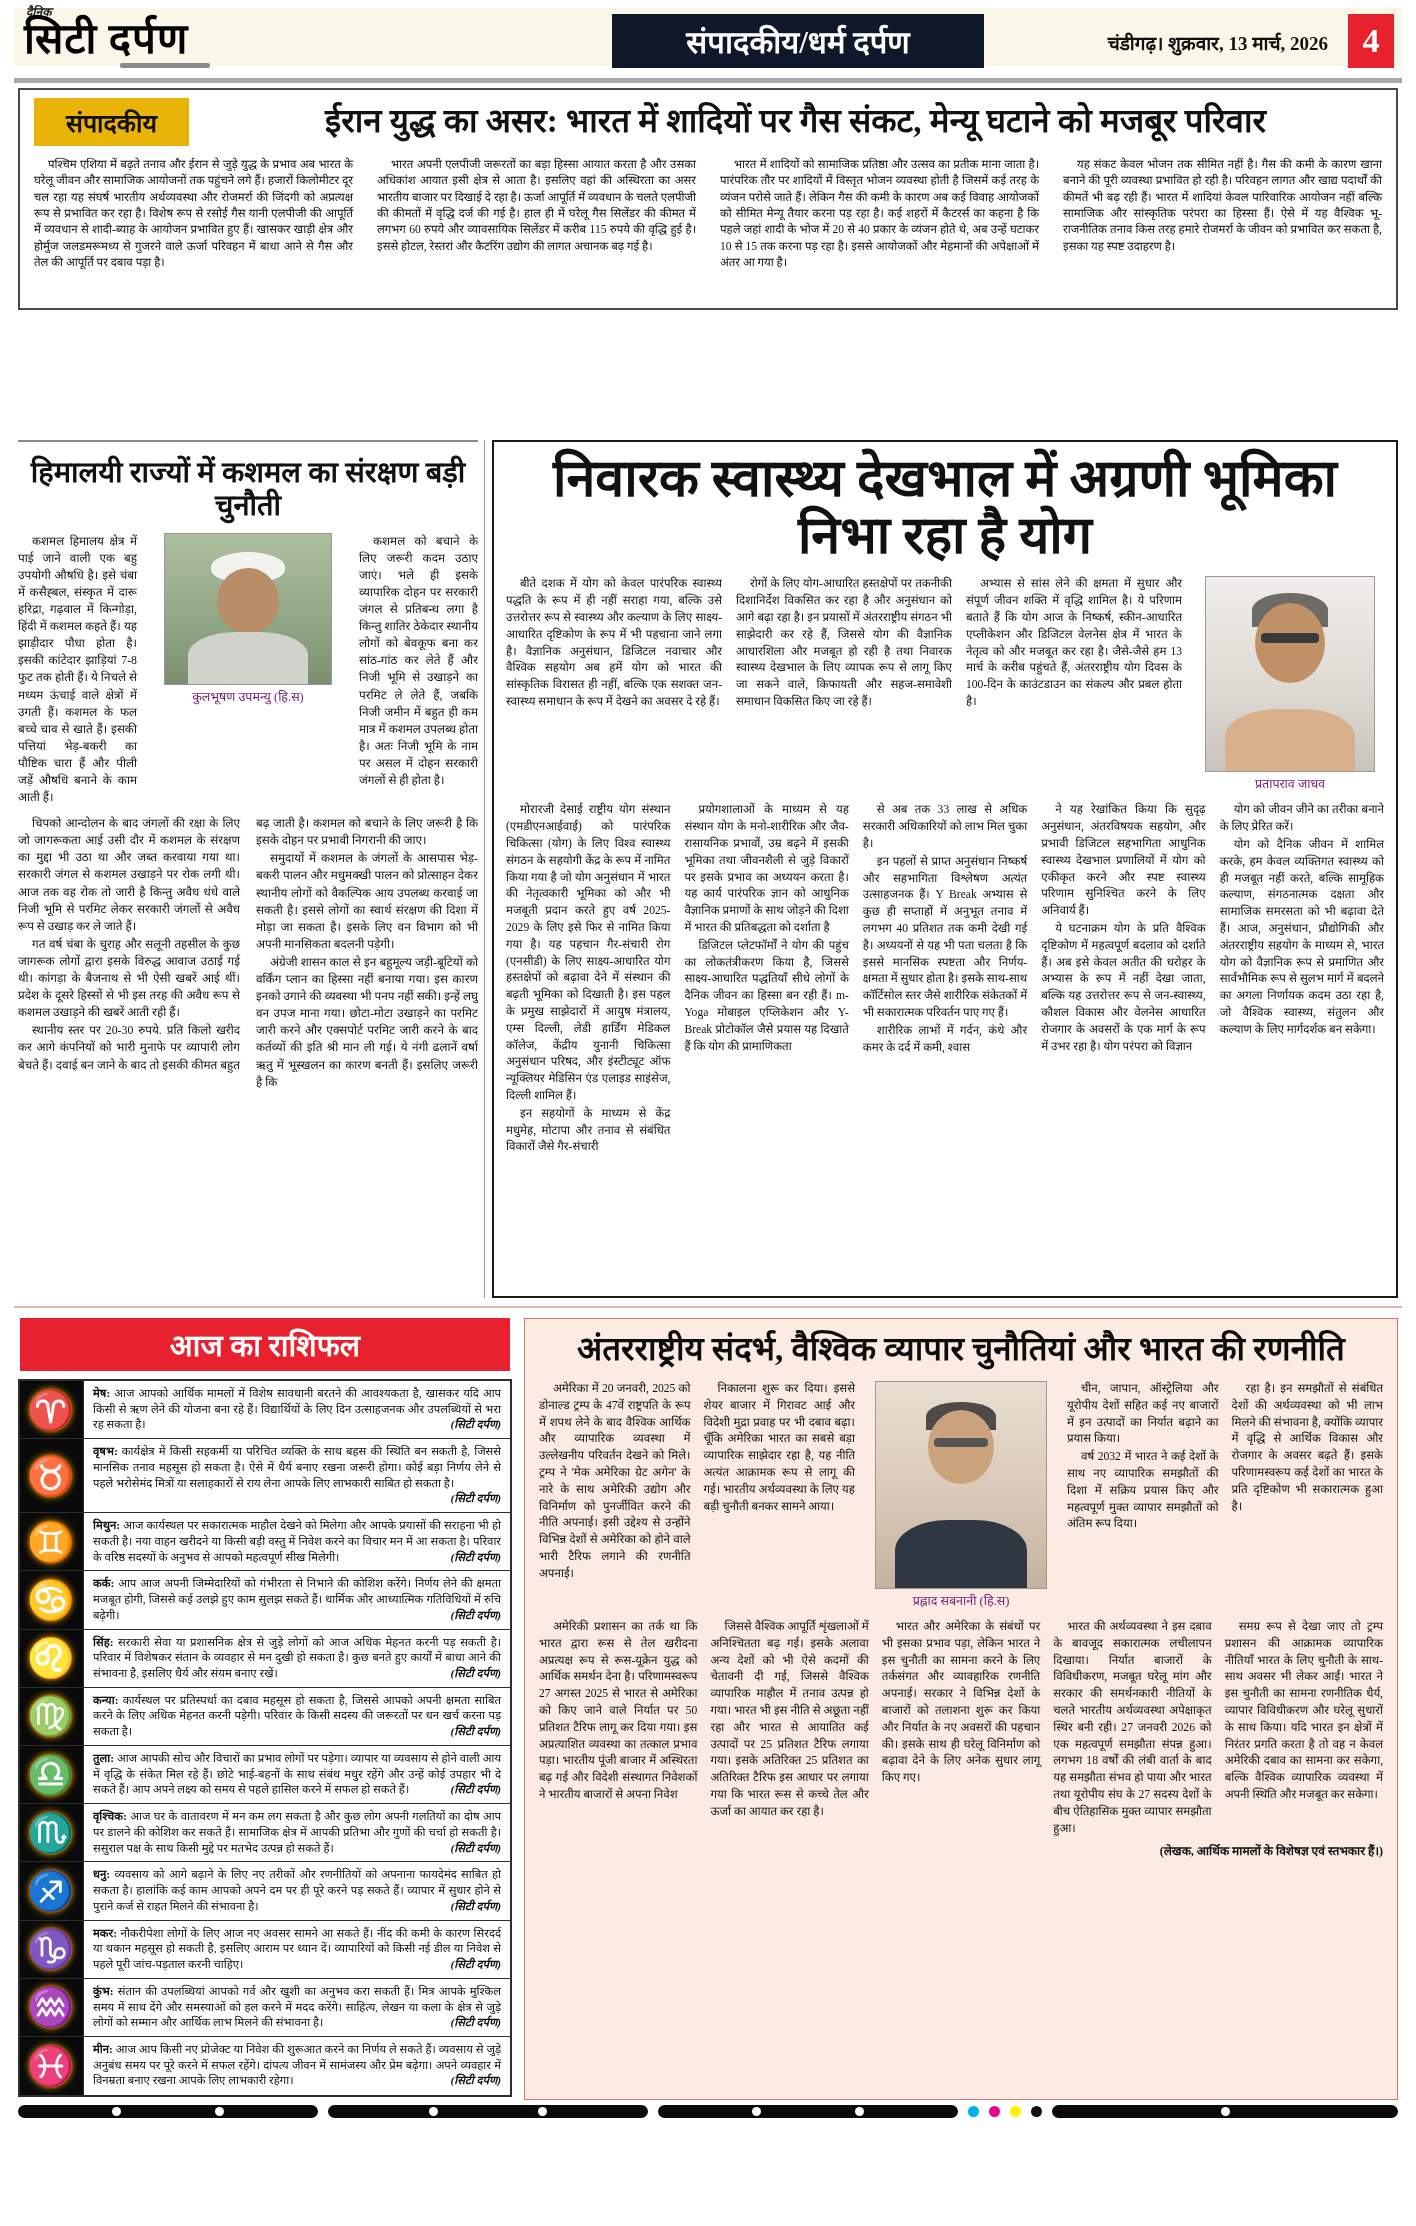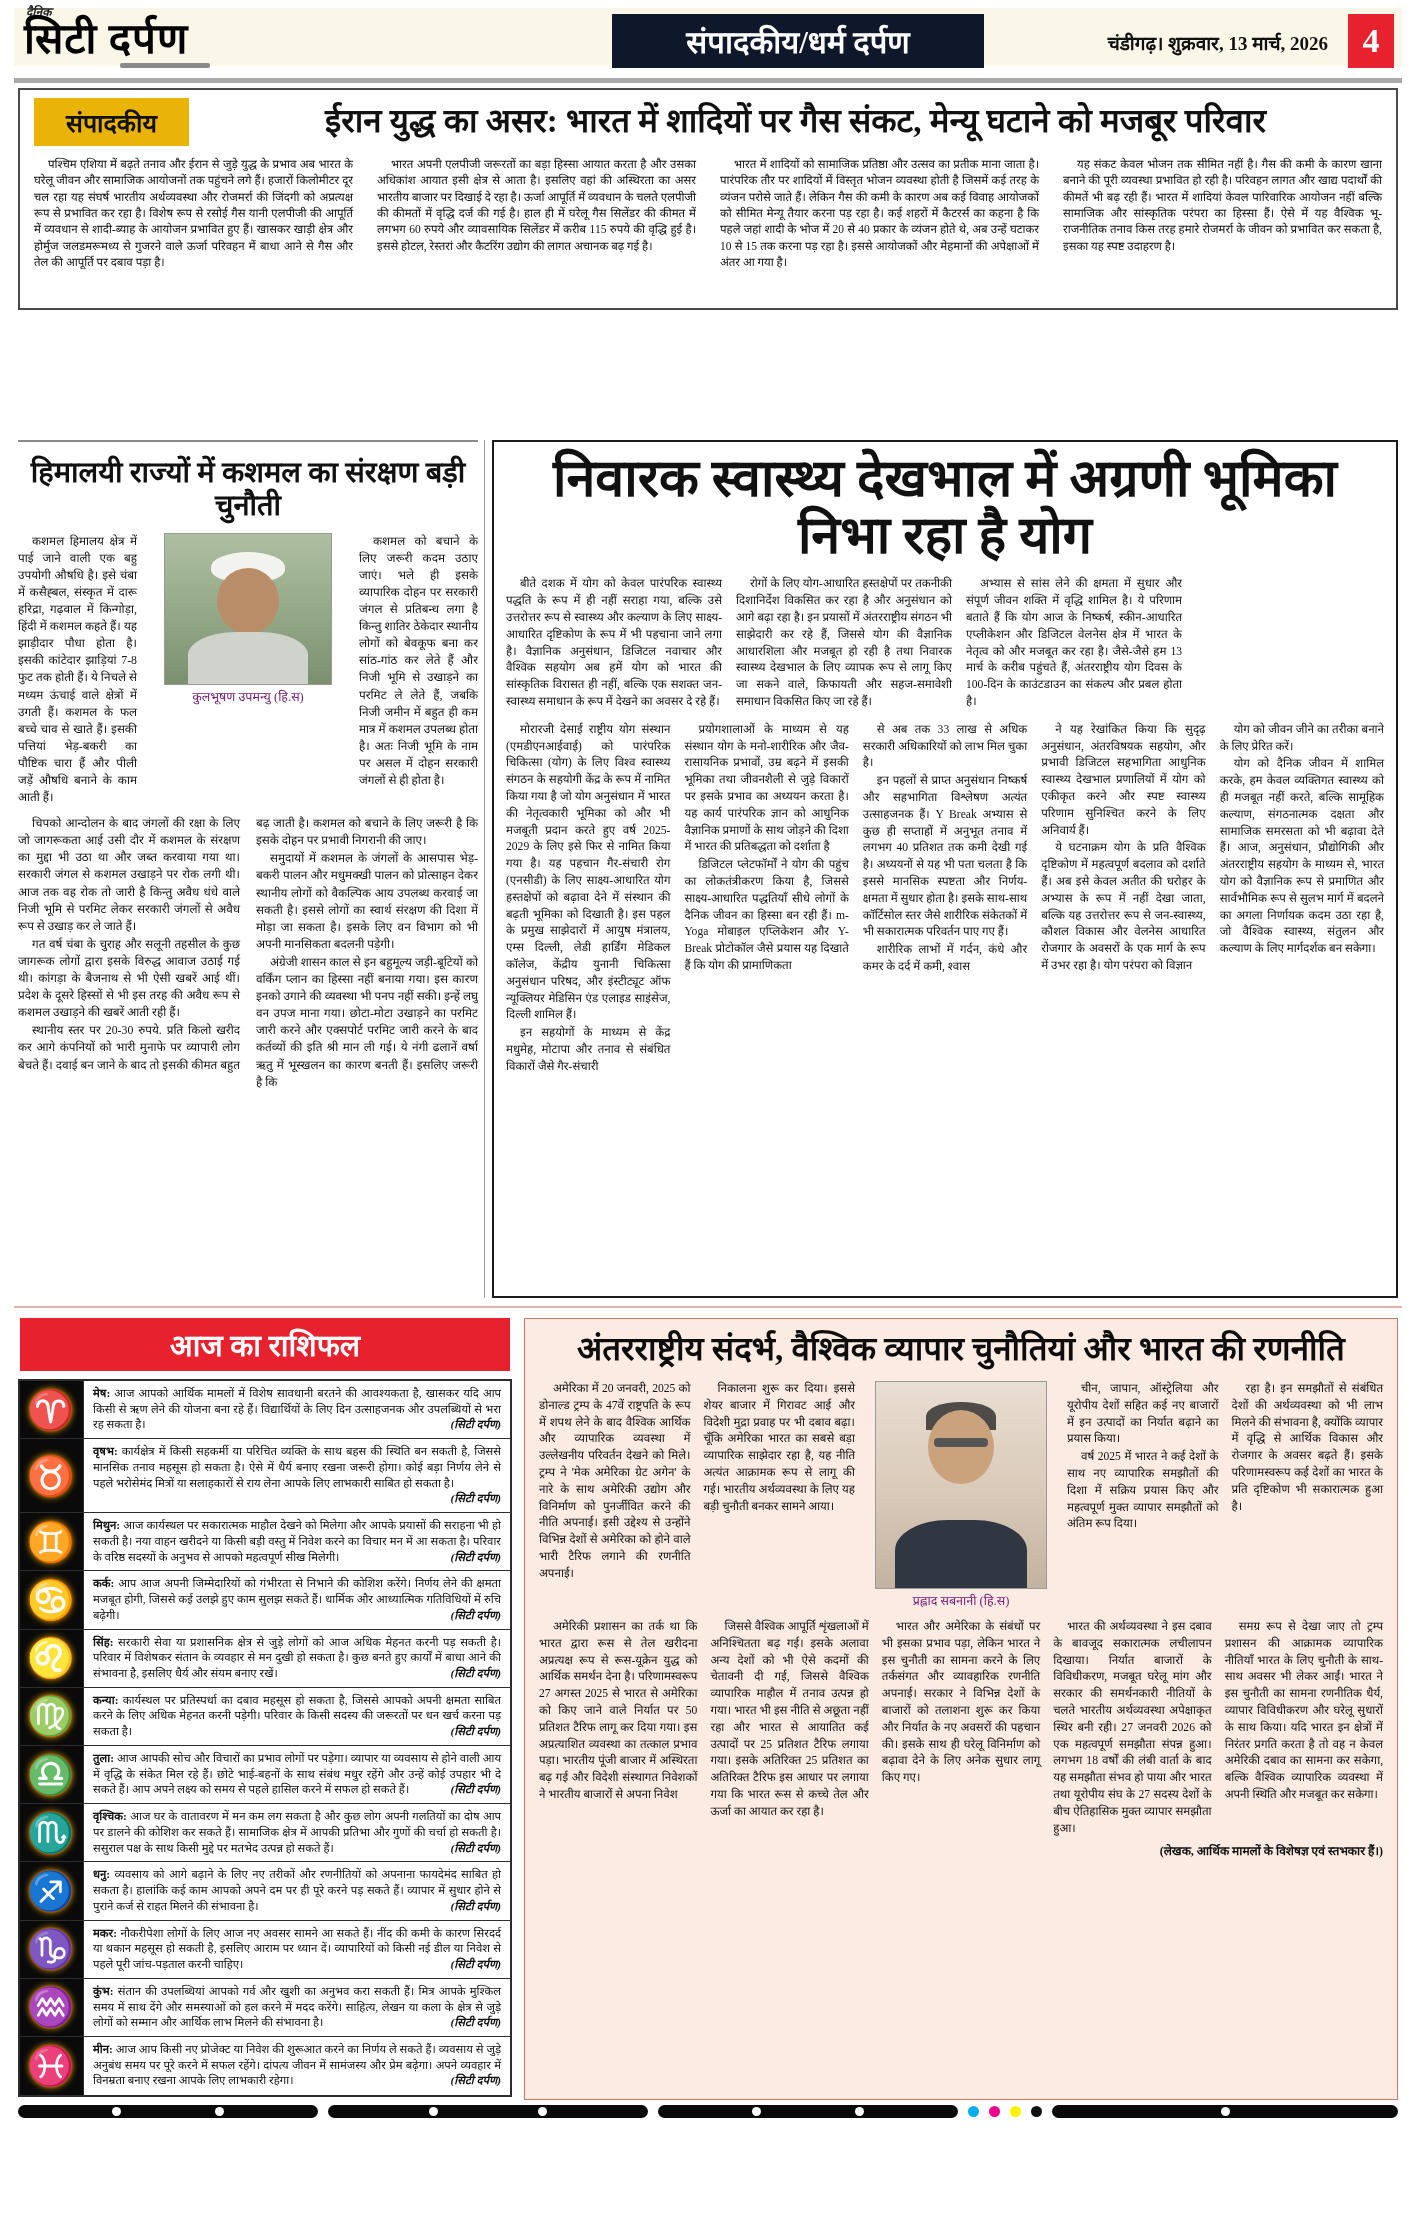--- a/index.html
+++ b/index.html
@@ -169,20 +169,29 @@
   <div class="y-top">
     <div class="tcol">
         <p class="para">बीते दशक में योग को केवल पारंपरिक स्वास्थ्य पद्धति के रूप में ही नहीं सराहा गया, बल्कि उसे उत्तरोत्तर रूप से स्वास्थ्य और कल्याण के लिए साक्ष्य-आधारित दृष्टिकोण के रूप में भी पहचाना जाने लगा है। वैज्ञानिक अनुसंधान, डिजिटल नवाचार और वैश्विक सहयोग अब हमें योग को भारत की सांस्कृतिक विरासत ही नहीं, बल्कि एक सशक्त जन-स्वास्थ्य समाधान के रूप में देखने का अवसर दे रहे हैं।</p>
       </div>
     <div class="tcol">
         <p class="para">रोगों के लिए योग-आधारित हस्तक्षेपों पर तकनीकी दिशानिर्देश विकसित कर रहा है और अनुसंधान को आगे बढ़ा रहा है। इन प्रयासों में अंतरराष्ट्रीय संगठन भी साझेदारी कर रहे हैं, जिससे योग की वैज्ञानिक आधारशिला और मजबूत हो रही है तथा निवारक स्वास्थ्य देखभाल के लिए व्यापक रूप से लागू किए जा सकने वाले, किफायती और सहज-समावेशी समाधान विकसित किए जा रहे हैं।</p>
       </div>
     <div class="tcol">
         <p class="para">अभ्यास से सांस लेने की क्षमता में सुधार और संपूर्ण जीवन शक्ति में वृद्धि शामिल है। ये परिणाम बताते हैं कि योग आज के निष्कर्ष, स्कीन-आधारित एप्लीकेशन और डिजिटल वेलनेस क्षेत्र में भारत के नेतृत्व को और मजबूत कर रहा है। जैसे-जैसे हम 13 मार्च के करीब पहुंचते हैं, अंतरराष्ट्रीय योग दिवस के 100-दिन के काउंटडाउन का संकल्प और प्रबल होता है।</p>
       </div>
+    <div class="photo-wrap">
+      <div class="photo y-photo">
+        <div class="p-hair"></div>
+        <div class="p-head"></div>
+        <div class="p-glass"></div>
+        <div class="p-body"></div>
+      </div>
+      <div class="photo-cap">प्रतापराव जाधव</div>
+    </div>
   </div>
   <div class="y-bottom">
       <div class="tcol">
         <p class="para">मोरारजी देसाई राष्ट्रीय योग संस्थान (एमडीएनआईवाई) को पारंपरिक चिकित्सा (योग) के लिए विश्व स्वास्थ्य संगठन के सहयोगी केंद्र के रूप में नामित किया गया है जो योग अनुसंधान में भारत की नेतृत्वकारी भूमिका को और भी मजबूती प्रदान करते हुए वर्ष 2025-2029 के लिए इसे फिर से नामित किया गया है। यह पहचान गैर-संचारी रोग (एनसीडी) के लिए साक्ष्य-आधारित योग हस्तक्षेपों को बढ़ावा देने में संस्थान की बढ़ती भूमिका को दिखाती है। इस पहल के प्रमुख साझेदारों में आयुष मंत्रालय, एम्स दिल्ली, लेडी हार्डिंग मेडिकल कॉलेज, केंद्रीय युनानी चिकित्सा अनुसंधान परिषद, और इंस्टीट्यूट ऑफ न्यूक्लियर मेडिसिन एंड एलाइड साइंसेज, दिल्ली शामिल हैं।</p>
         <p class="para">इन सहयोगों के माध्यम से केंद्र मधुमेह, मोटापा और तनाव से संबंधित विकारों जैसे गैर-संचारी</p>
       </div>
       <div class="tcol">
         <p class="para">प्रयोगशालाओं के माध्यम से यह संस्थान योग के मनो-शारीरिक और जैव-रासायनिक प्रभावों, उम्र बढ़ने में इसकी भूमिका तथा जीवनशैली से जुड़े विकारों पर इसके प्रभाव का अध्ययन करता है। यह कार्य पारंपरिक ज्ञान को आधुनिक वैज्ञानिक प्रमाणों के साथ जोड़ने की दिशा में भारत की प्रतिबद्धता को दर्शाता है</p>
         <p class="para">डिजिटल प्लेटफॉर्मों ने योग की पहुंच का लोकतंत्रीकरण किया है, जिससे साक्ष्य-आधारित पद्धतियाँ सीधे लोगों के दैनिक जीवन का हिस्सा बन रही हैं। m-Yoga मोबाइल एप्लिकेशन और Y-Break प्रोटोकॉल जैसे प्रयास यह दिखाते हैं कि योग की प्रामाणिकता</p>
       </div>
@@ -271,21 +280,21 @@
       <div class="photo t-photo">
         <div class="p-hair"></div>
         <div class="p-head"></div>
         <div class="p-glass"></div>
         <div class="p-body"></div>
       </div>
       <div class="photo-cap">प्रह्लाद सबनानी (हि.स)</div>
     </div>
     <div class="tcol">
         <p class="para">चीन, जापान, ऑस्ट्रेलिया और यूरोपीय देशों सहित कई नए बाजारों में इन उत्पादों का निर्यात बढ़ाने का प्रयास किया।</p>
-        <p class="para">वर्ष 2025 में भारत ने कई देशों के साथ नए व्यापारिक समझौतों की दिशा में सक्रिय प्रयास किए और महत्वपूर्ण मुक्त व्यापार समझौतों को अंतिम रूप दिया।</p>
+        <p class="para">वर्ष 2032 में भारत ने कई देशों के साथ नए व्यापारिक समझौतों की दिशा में सक्रिय प्रयास किए और महत्वपूर्ण मुक्त व्यापार समझौतों को अंतिम रूप दिया।</p>
       </div>
     <div class="tcol">
         <p class="para">रहा है। इन समझौतों से संबंधित देशों की अर्थव्यवस्था को भी लाभ मिलने की संभावना है, क्योंकि व्यापार में वृद्धि से आर्थिक विकास और रोजगार के अवसर बढ़ते हैं। इसके परिणामस्वरूप कई देशों का भारत के प्रति दृष्टिकोण भी सकारात्मक हुआ है।</p>
       </div>
   </div>
   <div class="t-bottom">
       <div class="tcol">
         <p class="para">अमेरिकी प्रशासन का तर्क था कि भारत द्वारा रूस से तेल खरीदना अप्रत्यक्ष रूप से रूस-यूक्रेन युद्ध को आर्थिक समर्थन देना है। परिणामस्वरूप 27 अगस्त 2025 से भारत से अमेरिका को किए जाने वाले निर्यात पर 50 प्रतिशत टैरिफ लागू कर दिया गया। इस अप्रत्याशित व्यवस्था का तत्काल प्रभाव पड़ा। भारतीय पूंजी बाजार में अस्थिरता बढ़ गई और विदेशी संस्थागत निवेशकों ने भारतीय बाजारों से अपना निवेश</p>
       </div>
       <div class="tcol">

